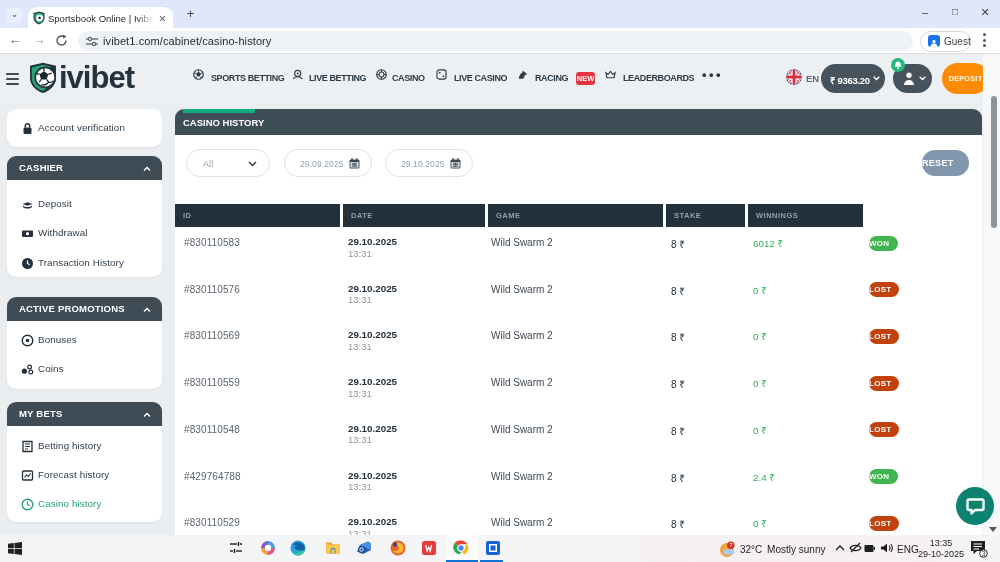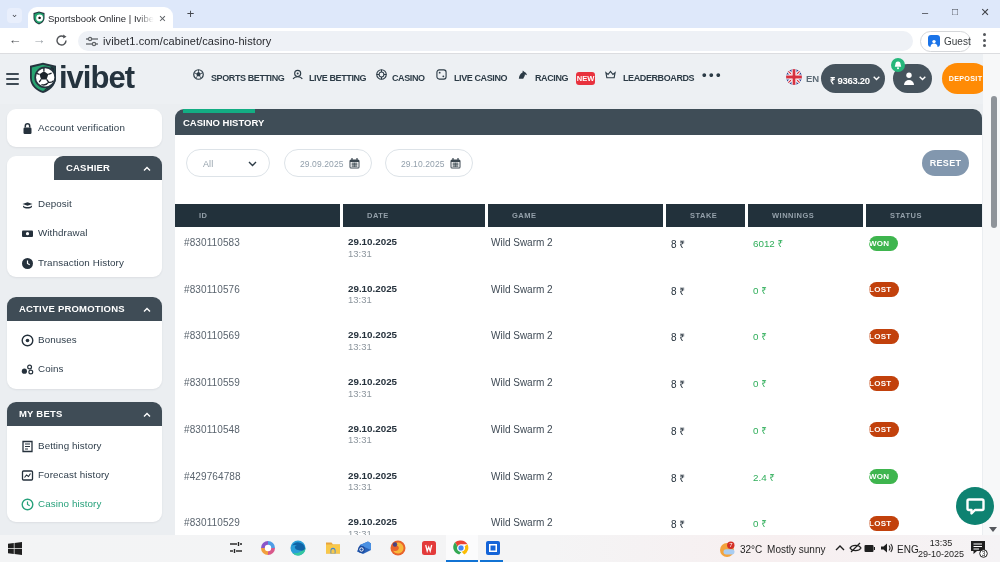--- a/index.html
+++ b/index.html
@@ -56,24 +56,24 @@
 .item .tx { position:absolute; left:31px; top:0; white-space:nowrap; }
 .item.green .tx { color:#27a17b; }
 
 
 #panel { position:absolute; left:175px; top:55px; width:807px; height:426px; background:#fff; border-radius:9px 9px 0 0; }
 #ptop { position:absolute; left:0; top:0; width:807px; height:26px; background:#3f4d57; border-radius:9px 9px 0 0; }
 #gline { position:absolute; left:8px; top:0; width:72px; height:3.5px; background:#13ad83; }
 #ptitle { position:absolute; left:8px; top:8px; color:#fff; font-size:9.5px; font-weight:bold; letter-spacing:0; }
 .pill { position:absolute; height:28px; border:1px solid #dde3e8; border-radius:14px; background:#fff; }
 .pill .ptx { position:absolute; top:9px; font-size:8.5px; color:#97a3ad; letter-spacing:.1px; }
-#reset { position:absolute; left:747px; top:41px; width:47px; height:26px; background:#8297ae; border-radius:13px; color:#fff; font-size:9px; font-weight:bold; text-align:center; line-height:26px; letter-spacing:.3px; }
+#reset { position:absolute; left:747px; top:41px; width:47px; height:26px; background:#8297ae; border-radius:13px; color:#fff; font-size:9px; font-weight:bold; text-align:left; line-height:26px; letter-spacing:.3px; }
 
 #thead { position:absolute; left:0; top:95px; width:807px; height:23px; }
-.th { position:absolute; top:0; height:29px; background:#22313b; color:#94a0aa; font-size:7.5px; font-weight:bold; letter-spacing:.5px; line-height:23px; padding-left:24px; }
+.th { position:absolute; top:0; height:29px; background:#22313b; color:#94a0aa; font-size:7.5px; font-weight:bold; letter-spacing:.5px; line-height:23px; padding-left:8px; }
 .row { position:absolute; left:0; width:807px; height:46.7px; background:#fff; }
 .cid { position:absolute; left:9px; top:10px; font-size:10px; color:#5a646e; letter-spacing:.1px; }
 .cdate { position:absolute; left:173px; top:9px; font-size:9.8px; font-weight:bold; color:#25313c; }
 .ctime { position:absolute; left:173px; top:20.5px; font-size:9.5px; color:#8d969e; }
 .cgame { position:absolute; left:316px; top:10px; font-size:10px; color:#3e4954; }
 .cstake { position:absolute; left:496px; top:10px; font-size:10px; color:#25313c; }
 .cwin { position:absolute; left:578px; top:10px; font-size:9.8px; color:#2fae5a; }
 .cstat { position:absolute; left:694px; top:8.5px; height:15px; border-radius:8px; color:#fff; font-size:8px; font-weight:bold; text-align:left; line-height:15px; letter-spacing:.3px; }
 .won { background:#3eb54e; width:29px; }
 .lost { background:#c2410c; width:30px; }
@@ -243,21 +243,21 @@
   <div class="card" style="top:55px; height:38px;">
     <div class="item" style="top:9px; width:155px;">
       <svg class="ic" viewBox="0 0 13 13">
           <rect x="2.5" y="5.5" width="8" height="6.5" rx="1.2" fill="#25313c"></rect>
           <path d="M4.3 5.5V4a2.2 2.2 0 0 1 4.4 0v1.5" stroke="#25313c" stroke-width="1.5" fill="none"></path>
         </svg>
       <div class="tx">Account verification</div>
     </div>
   </div>
 
-  <div class="card" style="top:102px; height:121px;padding-left:47px;">
+  <div class="card" style="top:102px; height:121px;">
     <div class="chead">CASHIER
       <svg class="chev" viewBox="0 0 8 8">
           <path d="M1 5.4 4 2.4 7 5.4" stroke="#fff" stroke-width="1.4" fill="none"></path>
         </svg>
     </div>
     <div class="item" style="top:37.5px; width:155px;">
       <svg class="ic" viewBox="0 0 13 13">
           <path d="M1.5 6 6.5 4.2 11.5 6 6.5 7.8Z" fill="#25313c"></path>
           <path d="M2 7.6 C4 9.6 9 9.6 11 7.6 L11 9 C9 11 4 11 2 9Z" fill="#25313c"></path>
         </svg>
@@ -362,21 +362,20 @@
         </svg>
     </div>
     <div id="reset">RESET</div>
 
     <div id="thead">
       <div class="th" style="left:0px; width:165px;">ID</div>
       <div class="th" style="left:313px; width:175px;">GAME</div>
       <div class="th" style="left:168px; width:142px;">DATE</div>
       <div class="th" style="left:491px; width:79px;">STAKE</div>
       <div class="th" style="left:573px; width:115px;">WINNINGS</div>
-      <div class="th" style="left:691px; width:116px;">STATUS</div>
     </div>
   <div class="row" style="top: 118px;">
         <div class="cid">#830110583</div>
         <div class="cdate">29.10.2025</div>
         <div class="ctime">13:31</div>
         <div class="cgame">Wild Swarm 2</div>
         <div class="cstake">8 ₹</div>
         <div class="cwin">6012 ₹</div>
         <div class="cstat won">WON</div>
       </div>

